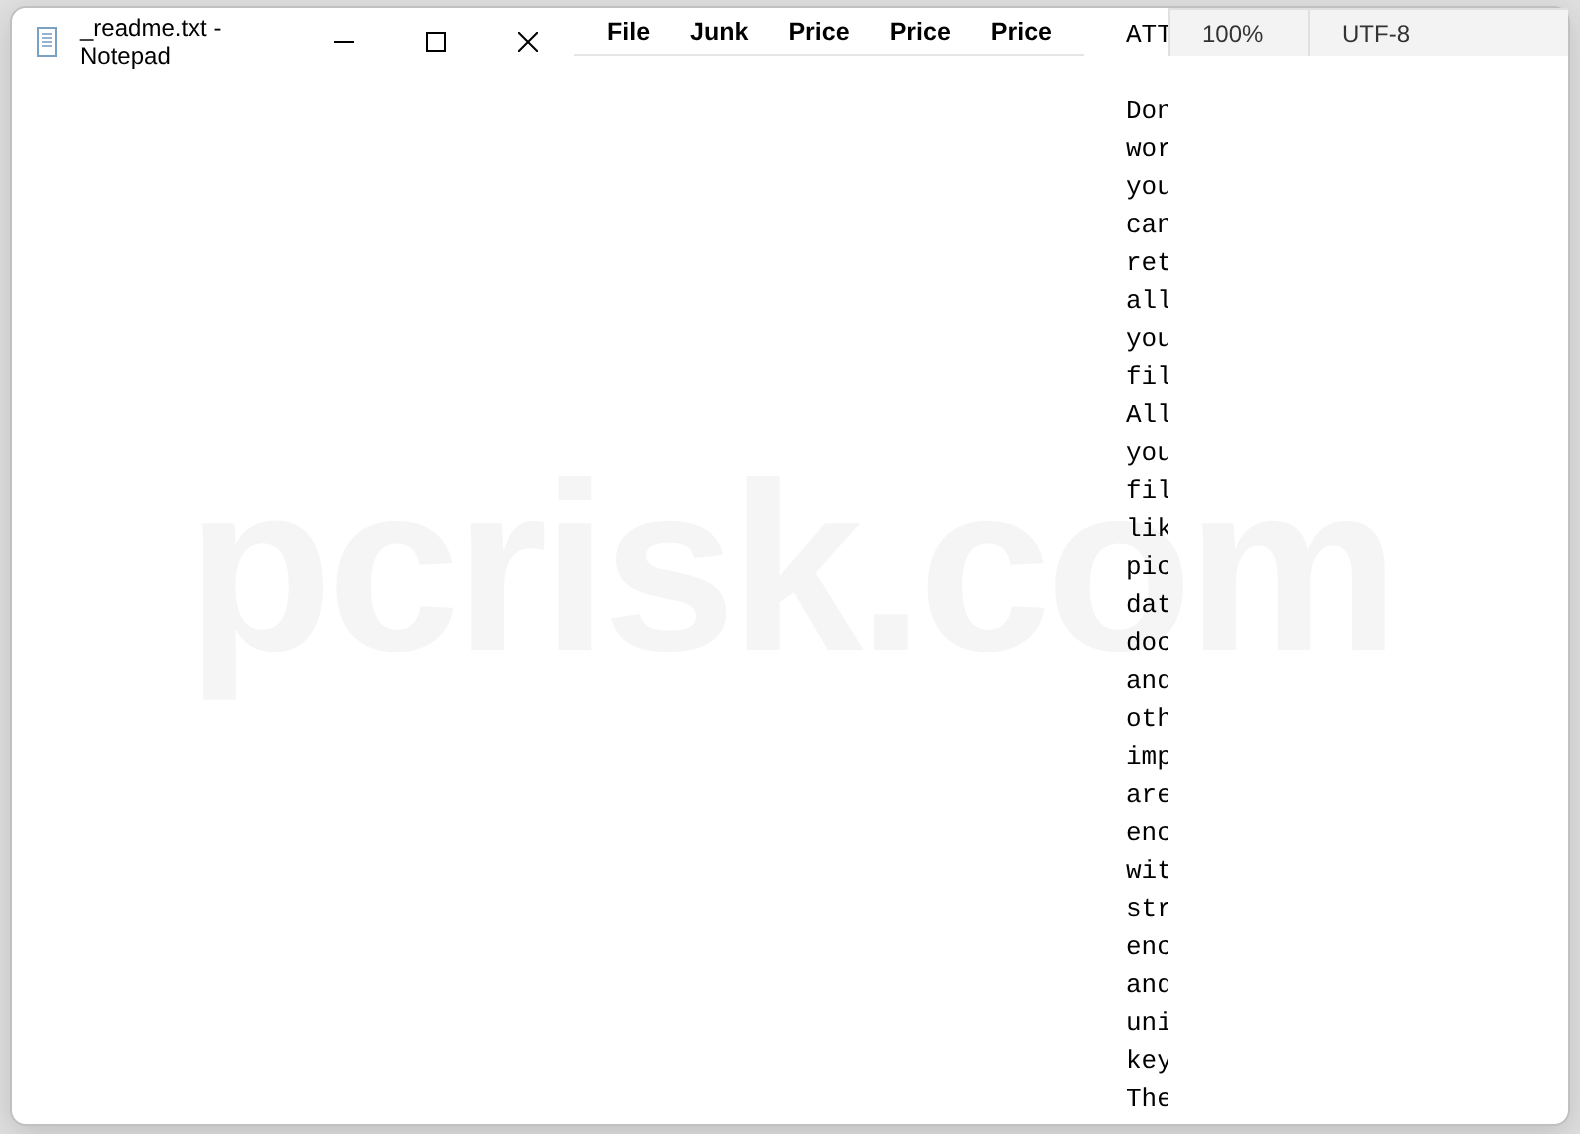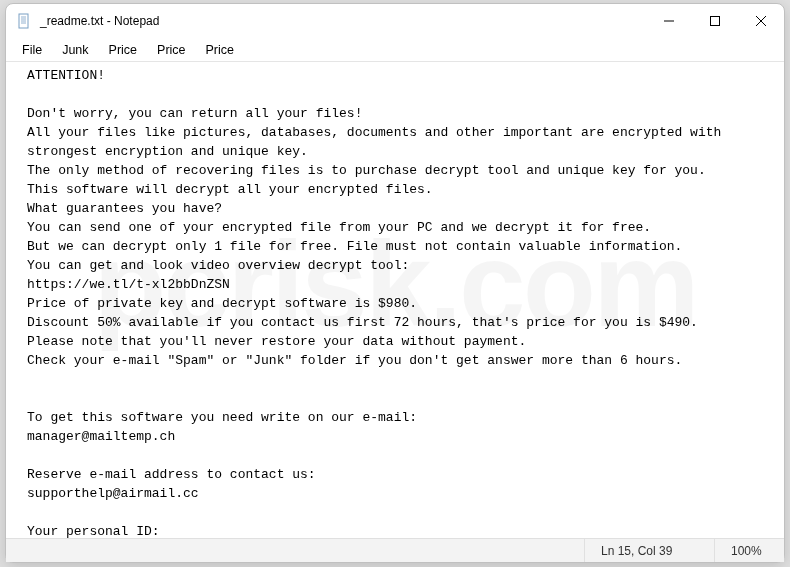--- a/index.html
+++ b/index.html
@@ -15,21 +15,20 @@
   position: absolute;
   top: 3px;
   left: 5px;
   width: 780px;
   height: 560px;
   background: #ffffff;
   border: 1px solid #c0c0c0;
   border-radius: 8px;
   box-shadow: 0 4px 16px rgba(0,0,0,0.15);
   display: flex;
-  flex-direction: column;
   justify-content: space-between;
 }
 .titlebar {
   height: 34px;
   display: flex;
   align-items: center;
   padding-left: 10px;
   border-top-left-radius: 8px;
   border-top-right-radius: 8px;
 }
@@ -57,20 +56,21 @@
   color: #000;
 }
 .menubar {
   height: 24px;
   display: flex;
   align-items: center;
   padding: 0 6px;
   font-size: 12.5px;
   color: #000;
   border-bottom: 1px solid #e5e5e5;
+  font-weight: bold;
 }
 .menubar .menu-item {
   padding: 2px 10px;
 }
 .content {
   flex: 1;
   padding: 4px 21px;
   font-family: Consolas, 'Courier New', monospace;
   font-size: 13px;
   line-height: 19px;
@@ -174,19 +174,19 @@
 manager@mailtemp.ch
 
 Reserve e-mail address to contact us:
 supporthelp@airmail.cc
 
 Your personal ID:
 0338gSd743dGZI8KyuIEm3u9HXF65ORrVxhXBQcmgPfSzBGyZCL</div>
 
   <div class="statusbar">
     <div class="status-spacer"></div>
-    <div class="status-cell wide">Ln 15, Col 39</div>
     <div class="status-cell">100%</div>
+    <div class="status-cell wide">UTF-8</div>
   </div>
 
 </div>
 
 <div class="watermark">pcrisk.com</div>
 
 </body></html>

